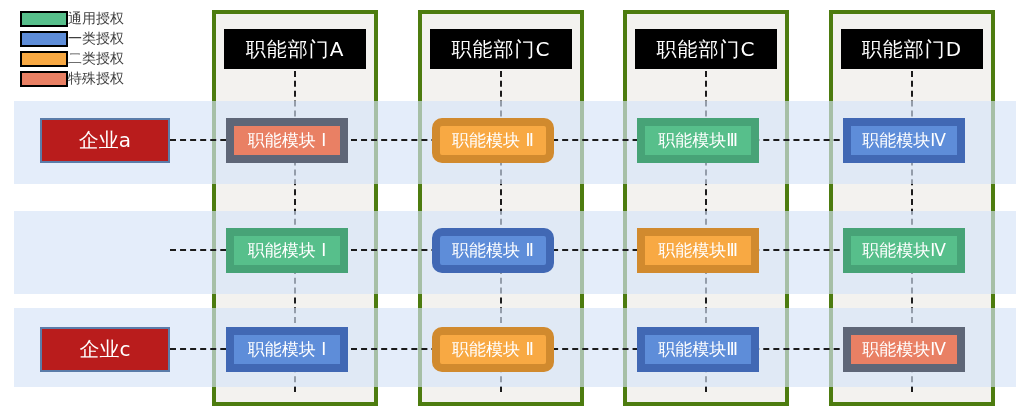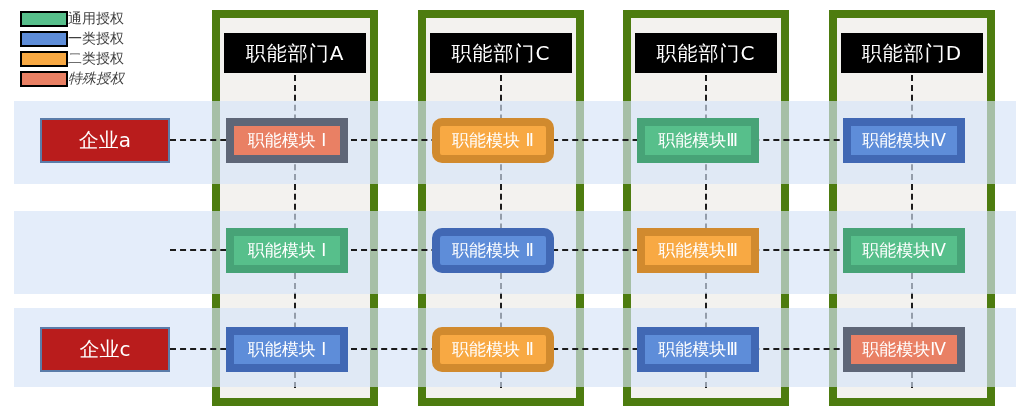--- a/index.html
+++ b/index.html
@@ -3,21 +3,21 @@
 <meta charset="utf-8">
 <style>
   html,body{margin:0;padding:0;background:#ffffff;}
   .stage{
     position:relative;width:1034px;height:418px;background:#ffffff;overflow:hidden;
     font-family:"DejaVu Sans","Liberation Sans",sans-serif;
   }
   
   .panel{
     position:absolute;top:10px;width:166px;height:396px;
-    background:#F3F2EF;border:8px solid #4d7c0f;box-sizing:border-box;
+    background:#F3F2EF;border:4px solid #4d7c0f;box-sizing:border-box;
   }
   .panel-a{left:212px;}  .panel-b{left:418px;}  .panel-c{left:623px;}  .panel-d{left:829px;}
   .dept-header{
     position:absolute;top:15px;left:50%;transform:translateX(-50%);
     width:142px;height:40px;background:#000000;color:#ffffff;
     display:flex;align-items:center;justify-content:center;
     font-size:20px;font-weight:500;letter-spacing:1px;white-space:nowrap;
   }
   .vdash{
     position:absolute;top:57px;bottom:10px;left:50%;width:0;
@@ -54,21 +54,21 @@
   .col-x1{left:226px;} .col-x2{left:432px;border-radius:10px;} .col-x3{left:637px;} .col-x4{left:843px;}
   
   .type-general{background:#57BF8B;border-color:#47A377;}
   .type-class1 {background:#5E8DD9;border-color:#4168B4;}
   .type-class2 {background:#F8A943;border-color:#D18A2E;}
   .type-special{background:#E98064;border-color:#BE6049;}
   .module.type-special{border-color:#5E6677;}
   
   .legend{position:absolute;left:20px;top:9px;}
   .legend-item{position:absolute;left:0;height:16px;display:flex;align-items:center;}
-  .legend-item-1{top:2px;} .legend-item-2{top:22px;} .legend-item-3{top:42px;} .legend-item-4{top:62px;font-style:italic;}
+  .legend-item-1{top:2px;} .legend-item-2{top:22px;} .legend-item-3{top:42px;} .legend-item-4{top:62px;}
   .swatch{
     display:inline-block;width:44px;height:12px;border:2px solid;box-sizing:content-box;
   }
   .legend-label{
     font-size:14px;color:#3f3f3f;white-space:nowrap;
   }
 </style>
 </head>
 <body>
 

